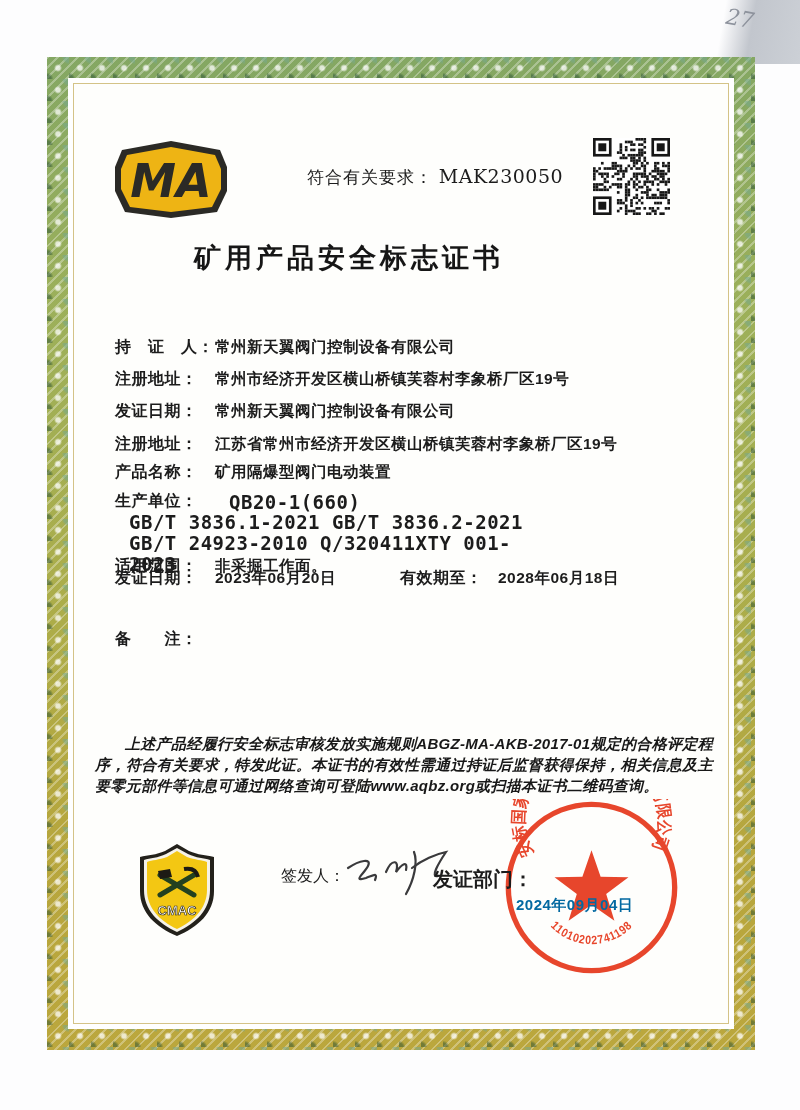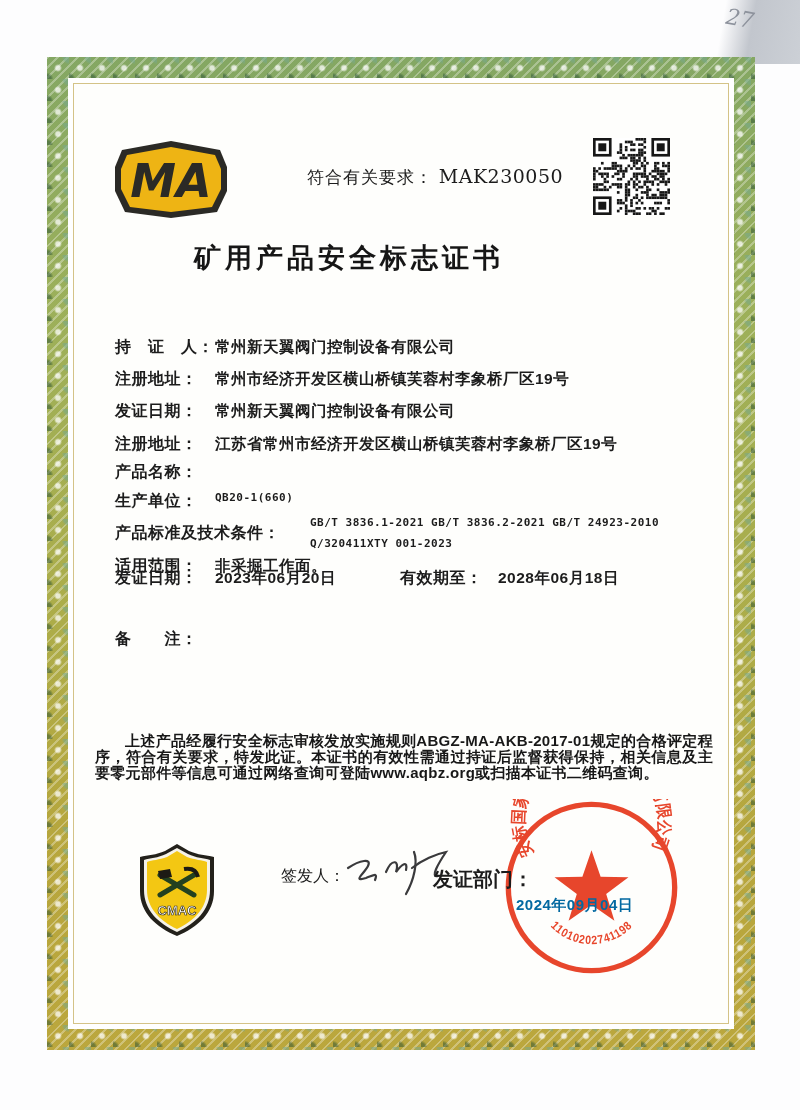--- a/index.html
+++ b/index.html
@@ -28,27 +28,27 @@
   .certno{position:absolute;left:307px;top:165px;font-size:17px;font-weight:500;
     letter-spacing:1px;white-space:nowrap;}
   .certno .val{font-family:"DejaVu Serif",serif;font-weight:500;font-size:19px;letter-spacing:0.5px;}
   .qr{position:absolute;left:593px;top:138px;}
   .title{position:absolute;left:0;top:240px;width:698px;text-align:center;
     font-size:27px;font-weight:900;letter-spacing:4px;color:#161616;}
   
   .row{position:absolute;left:115px;width:610px;display:flex;align-items:flex-start;}
   .flabel{flex:0 0 100px;font-weight:bold;font-size:16px;letter-spacing:0.5px;white-space:nowrap;}
   .fvalue{font-weight:bold;font-size:15.5px;letter-spacing:0.5px;}
-  .mono{font-family:"DejaVu Sans Mono",monospace;font-size:11px;}
+  .mono{font-family:"DejaVu Sans Mono",monospace;font-size:19px;margin-left:14px;}
   .row-standards .flabel{flex:0 0 195px;padding-top:11px;}
   .row-standards .fvalue{width:398px;line-height:21px;}
   
   .statement{position:absolute;left:95px;top:733px;width:618px;margin:0;
-    font-size:15px;font-weight:700;line-height:16px;text-indent:2em;
-    text-align:justify;letter-spacing:0.3px;color:#181818;}
+    font-size:15px;font-weight:700;line-height:21px;text-indent:2em;
+    text-align:justify;letter-spacing:0.3px;color:#181818;font-style:italic;}
   
   .cmac{position:absolute;left:136px;top:843px;}
   .signer-label{position:absolute;left:281px;top:866px;font-size:16px;font-weight:normal;}
   .signature{position:absolute;left:342px;top:838px;}
   .dept-label{position:absolute;left:433px;top:866px;font-size:20px;font-weight:bold;z-index:6;}
   .seal{position:absolute;left:503px;top:799px;z-index:5;opacity:0.93;}
   .seal-date{position:absolute;left:516px;top:896px;font-size:15px;font-weight:bold;
     color:#0369a1;z-index:7;letter-spacing:0.5px;white-space:nowrap;}
 </style>
 </head>
@@ -373,27 +373,27 @@
   <div class="row" style="top:401px">
     <span class="flabel">发证日期：</span>
     <span class="fvalue">常州新天翼阀门控制设备有限公司</span>
   </div>
   <div class="row" style="top:434px">
     <span class="flabel">注册地址：</span>
     <span class="fvalue">江苏省常州市经济开发区横山桥镇芙蓉村李象桥厂区19号</span>
   </div>
   <div class="row" style="top:462px">
     <span class="flabel">产品名称：</span>
+    <span class="fvalue">矿用隔爆型阀门电动装置</span>
   </div>
   <div class="row" style="top:491px">
     <span class="flabel">生产单位：</span>
     <span class="fvalue mono">QB20-1(660)</span>
   </div>
   <div class="row row-standards" style="top:512px">
-    <span class="flabel">产品标准及技术条件：</span>
     <span class="fvalue mono">GB/T 3836.1-2021 GB/T 3836.2-2021 GB/T 24923-2010 Q/320411XTY 001-2023</span>
   </div>
   <div class="row" style="top:556px">
     <span class="flabel">适用范围：</span>
     <span class="fvalue">非采掘工作面。</span>
   </div>
 
   <div class="row" style="top:568px">
     <span class="flabel">发证日期：</span>
     <span class="fvalue" style="width:185px">2023年06月20日</span>

